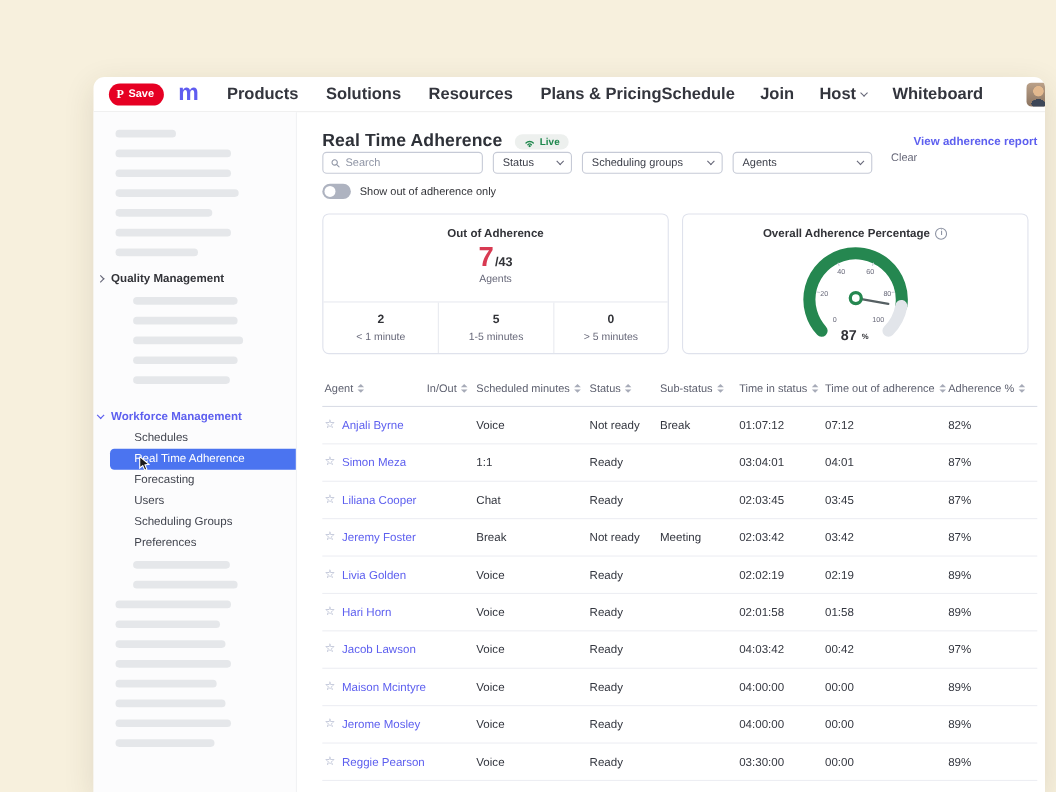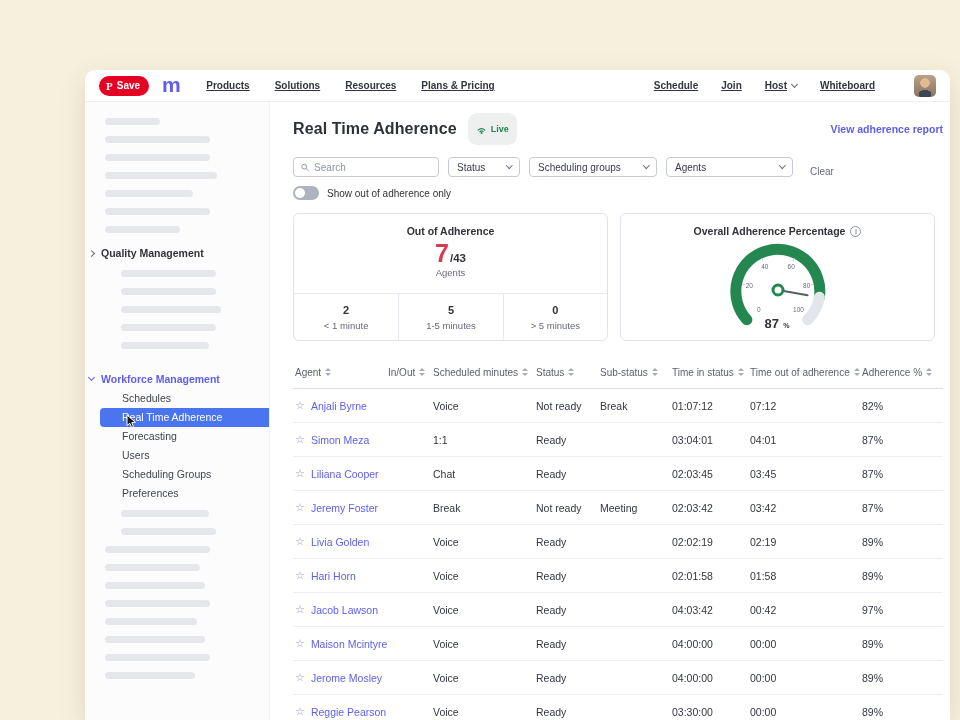--- a/index.html
+++ b/index.html
@@ -12,21 +12,21 @@
             box-shadow:0 8px 28px rgba(60,50,25,.12); display:flex; flex-direction:column; }
 
   
   .topnav { height:32px; flex:none; display:flex; align-items:center; padding:0 14px;
             border-bottom:1px solid #efefef; }
   .pin-btn { display:inline-flex; align-items:center; gap:4px; height:20px; padding:0 9px 0 7px;
              background:#e60023; color:#fff; border-radius:10px; font-size:10px; font-weight:700; cursor:pointer; }
   .pin-p { font-size:11px; font-weight:800; font-family:"Liberation Serif",serif; }
   .logo { font-size:21px; font-weight:800; color:#5f5cf0; margin:0 0 2px 13px; letter-spacing:-.5px; }
   .nav-links { display:flex; gap:25px; margin-left:26px; }
-  .nav-link { font-size:10px; font-weight:600; color:#33353d; cursor:pointer; white-space:nowrap;text-decoration:underline; }
+  .nav-link { font-size:15px; font-weight:600; color:#33353d; cursor:pointer; white-space:nowrap; }
   .nav-right { display:flex; gap:23px; margin-left:auto; align-items:center; }
   .nav-right .nav-link { display:inline-flex; align-items:center; gap:5px; }
   .avatar { width:22px; height:22px; border-radius:5px; margin-left:16px; cursor:pointer;
             background:
               radial-gradient(circle at 50% 36%, #e3b98f 0, #e3b98f 4.5px, rgba(0,0,0,0) 5px),
               radial-gradient(ellipse 9px 6px at 50% 88%, #3c4657 0, #3c4657 70%, rgba(0,0,0,0) 71%),
               linear-gradient(#bba189, #8a7360); }
 
   .chev { width:5px; height:5px; border-right:1.5px solid #676879; border-bottom:1.5px solid #676879;
           display:inline-block; flex:none; }
@@ -52,26 +52,26 @@
   .side-item.active { background:#4b74f0; color:#fff; margin-left:15px; padding-left:22px;
                       border-radius:4px 0 0 4px; position:relative; }
   .cursor-icon { position:absolute; left:26px; top:7px; }
   .skel-bottom { margin-top:7px; }
 
   
   .main { flex:1; padding:18px 7px 0 23px; overflow:hidden; min-width:0; }
 
   .title-row { display:flex; align-items:center; height:18px; }
   .page-title { font-size:16px; font-weight:700; color:#2e3138; letter-spacing:.1px; }
-  .live-badge { display:inline-flex; align-items:center; gap:4px; height:32px; padding:0 8px;
+  .live-badge { display:inline-flex; align-items:center; gap:4px; height:14px; padding:0 8px;
                 background:#edf0ee; border-radius:9px; margin-left:11px;
                 font-size:9px; font-weight:700; color:#1d874c;text-align:center; }
   .report-link { margin-left:auto; font-size:10.5px; font-weight:600; color:#5d5fef; cursor:pointer; }
 
-  .filter-row { display:flex; align-items:flex-end; gap:9px; margin-top:19px; height:20px; }
+  .filter-row { display:flex; align-items:flex-start; gap:9px; height:20px; }
   .search-box { width:146px; height:20px; border:1px solid #c6cad6; border-radius:4px;
                 display:flex; align-items:center; gap:5px; padding:0 7px; background:#fff; }
   .search-box input { border:none; outline:none; width:100%; font-size:10px; color:#3a3d48;
                       font-family:inherit; background:transparent; }
   .search-box input::placeholder { color:#8f95a5; }
   .select { height:20px; border:1px solid #c6cad6; border-radius:4px; background:#fff;
             display:flex; align-items:center; justify-content:space-between; padding:0 8px;
             font-size:10px; color:#3a3d48; cursor:pointer; }
   .select .chev { width:4.5px; height:4.5px; }
   .clear-btn { font-size:10px; color:#676879; margin-left:8px; cursor:pointer; }

